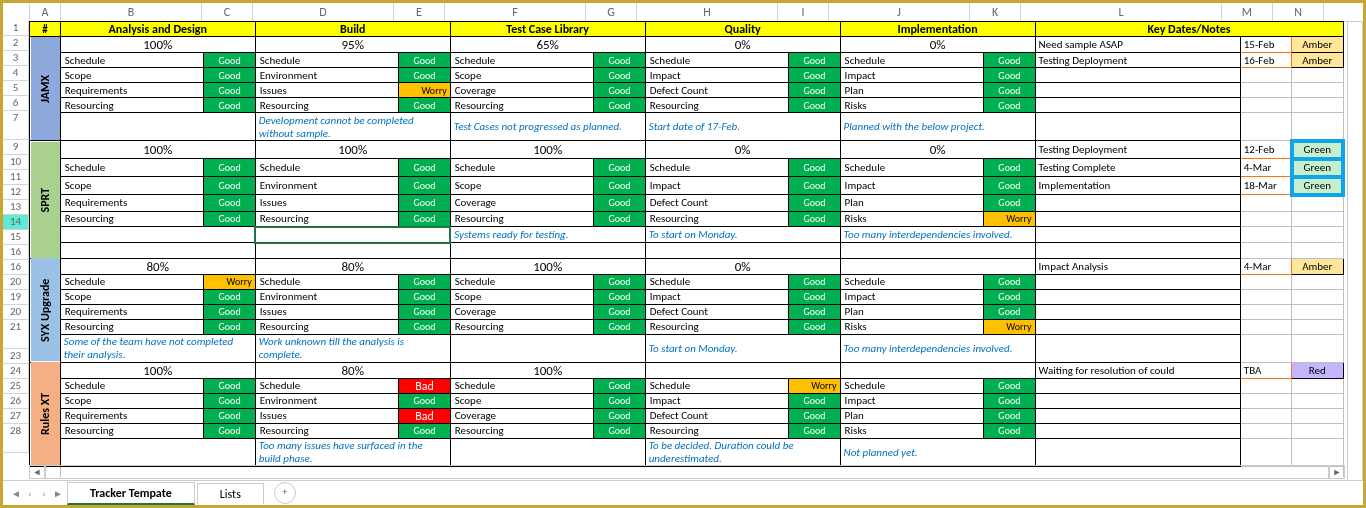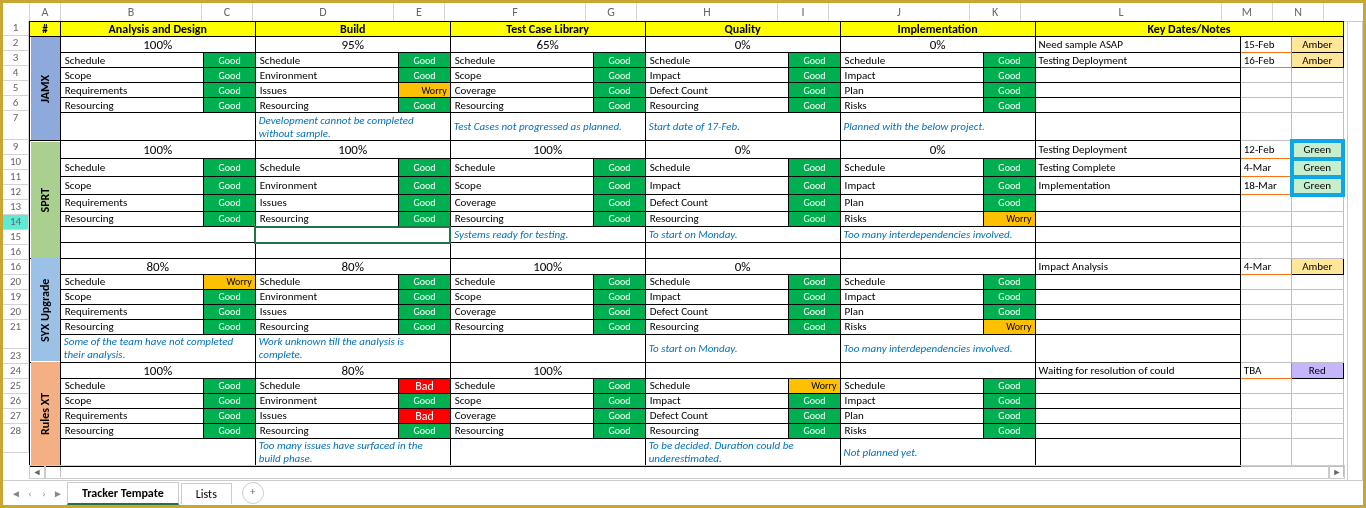--- a/index.html
+++ b/index.html
@@ -22,21 +22,21 @@
 td.amber{background:#ffe699;text-align:center;border:1px solid #000}
 td.green{background:#c6efce;text-align:center;border:4px solid #0ea5e9}
 td.red{background:#c4b5fd;text-align:center;border:1px solid #000}
 td.note{color:#0070c0;font-style:italic}
 td.date{text-align:left;border:1px solid #f97316}
 td.line{border:1px solid #000}
 td.lbl{border:1px solid #000;padding-left:4px}
 .tabs{position:absolute;bottom:0;left:0;right:0;height:24px;background:#fff;display:flex;align-items:center;border-top:1px solid #ccc}
 .tab-nav{display:flex;margin-left:6px}
 .tab-nav span{width:14px;text-align:center;color:#888;font-size:10px;cursor:pointer}
-.tabbtn{padding:3px 14px;border:1px solid #ccc;border-bottom:none;margin-left:2px;font-size:12px;background:#fff;cursor:pointer}
+.tabbtn{padding:3px 22px;border:1px solid #ccc;border-bottom:none;margin-left:2px;font-size:12px;background:#fff;cursor:pointer}
 .tabbtn.active{font-weight:bold;border-bottom:2px solid #217346;background:#fff}
 .tab-add{width:20px;height:20px;border:1px solid #ccc;border-radius:50%;text-align:center;line-height:18px;margin-left:10px;color:#666;cursor:pointer}
 .hscroll{position:absolute;bottom:26px;left:26px;right:18px;height:14px;display:flex;align-items:center}
 .hscroll .track{flex:1;height:12px;border:1px solid #ccc;position:relative}
 .hscroll .arrow{width:14px;height:12px;border:1px solid #ccc;text-align:center;color:#666;font-size:9px;line-height:11px}
 .vscroll{position:absolute;top:18px;right:0;bottom:26px;width:16px}
 .vscroll .track{width:14px;height:100%;border:1px solid #ccc}
 </style>
 </head>
 <body>

